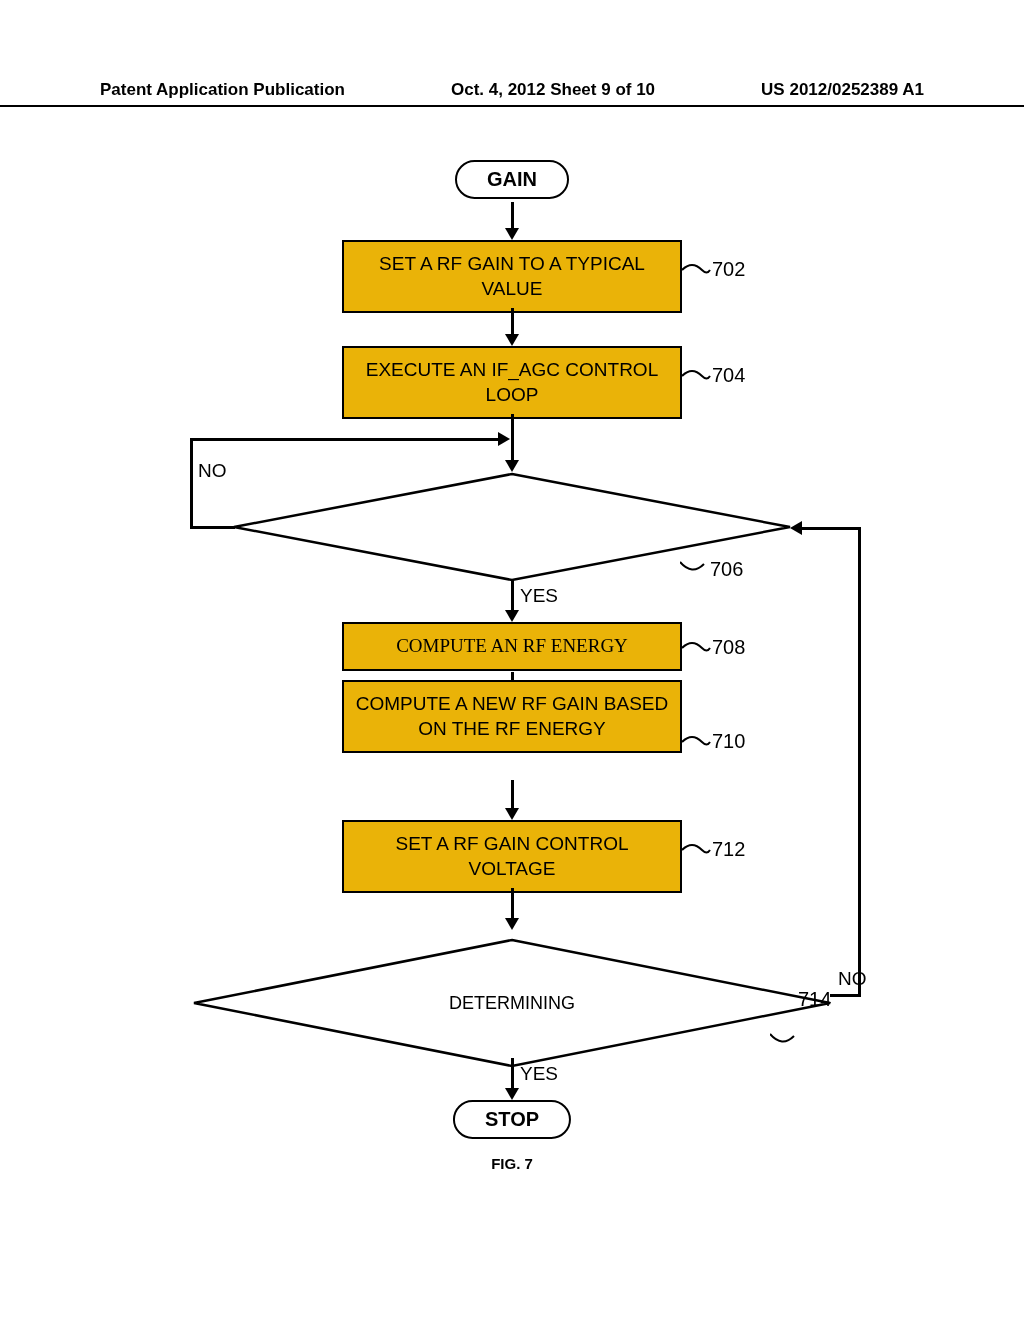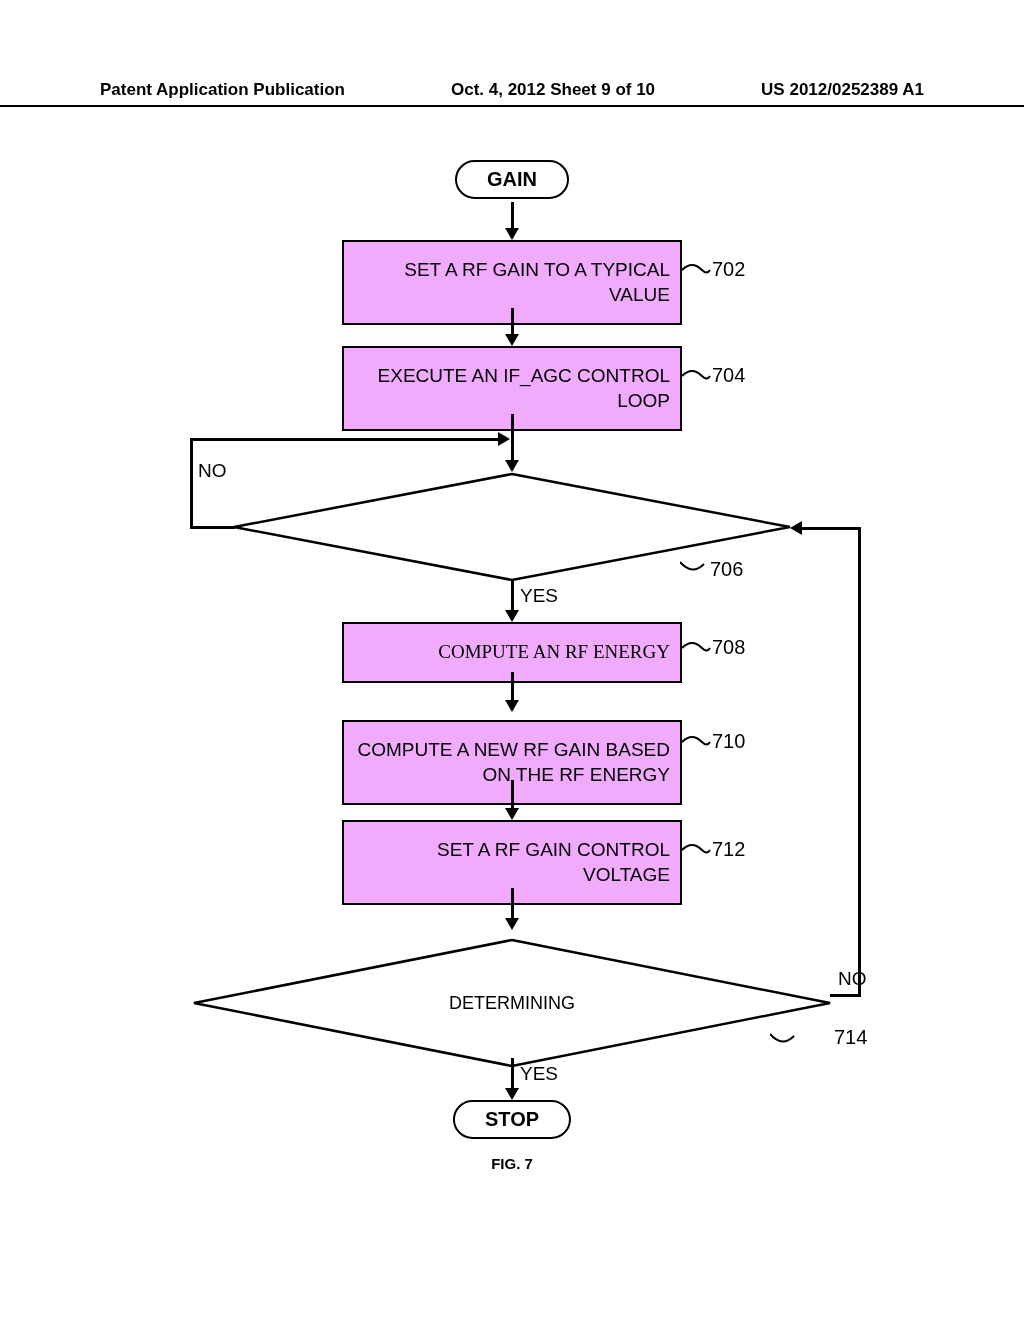--- a/index.html
+++ b/index.html
@@ -40,24 +40,24 @@
       font-weight: bold;
       text-align: center;
       background: #fff;
     }
     .process {
       position: absolute;
       left: 50%;
       transform: translateX(-50%);
       border: 2.5px solid #000;
       width: 340px;
-      padding: 16px 10px;
+      padding: 10px 10px;
       font-size: 19px;
-      text-align: right;
-      background: #f0abfc;
+      text-align: center;
+      background: #eab308;
       line-height: 1.3;
     }
     .decision {
       position: absolute;
       left: 50%;
       transform: translateX(-50%);
       width: 560px;
       height: 110px;
     }
     .decision-wide {
@@ -185,21 +185,21 @@
     <span>COMPUTE AN RF ENERGY</span>
   </div>
   <svg class="ref-curve" style="left:682px; top:478px;" width="30" height="20">
       <path d="M0,10 Q10,0 20,10 Q25,15 28,10" stroke="#000" stroke-width="2" fill="none"></path>
     </svg>
   <div class="ref-label" style="left:712px; top:476px;">708</div>
 
   <div class="arrow-line" style="left:511px; top:512px; width:2.5px; height:30px;"></div>
   <div class="arrowhead down" style="left:505px; top:540px;"></div>
 
-  <div class="process" style="top:560px;">
+  <div class="process" style="top:520px;">
     <span>COMPUTE A NEW RF GAIN BASED ON THE RF ENERGY</span>
   </div>
   <svg class="ref-curve" style="left:682px; top:572px;" width="30" height="20">
       <path d="M0,10 Q10,0 20,10 Q25,15 28,10" stroke="#000" stroke-width="2" fill="none"></path>
     </svg>
   <div class="ref-label" style="left:712px; top:570px;">710</div>
 
   <div class="arrow-line" style="left:511px; top:620px; width:2.5px; height:30px;"></div>
   <div class="arrowhead down" style="left:505px; top:648px;"></div>
 
@@ -218,21 +218,21 @@
     <svg viewBox="0 0 640 130" preserveAspectRatio="none">
       <polygon points="320,2 638,65 320,128 2,65" fill="#fff" stroke="#000" stroke-width="2.5"></polygon>
     </svg>
     <div class="decision-text">
       <span>DETERMINING</span><br>
     </div>
   </div>
   <svg class="ref-curve" style="left:770px; top:870px;" width="30" height="24">
       <path d="M0,4 Q12,18 24,6" stroke="#000" stroke-width="2" fill="none"></path>
     </svg>
-  <div class="ref-label" style="left:798px; top:866px;margin-left:36px;">714</div>
+  <div class="ref-label" style="left:798px; top:828px;">714</div>
 
   <div class="arrow-line" style="left:830px; top:834px; width:30px; height:2.5px;"></div>
   <div class="arrow-line" style="left:858px; top:367px; width:2.5px; height:470px;"></div>
   <div class="arrow-line" style="left:800px; top:367px; width:60px; height:2.5px;"></div>
   <div class="arrowhead left" style="left:790px; top:361px;"></div>
   <div class="edge-label" style="left:838px; top:808px;">NO</div>
 
   <div class="arrow-line" style="left:511px; top:898px; width:2.5px; height:32px;"></div>
   <div class="arrowhead down" style="left:505px; top:928px;"></div>
   <div class="edge-label" style="left:520px; top:903px;">YES</div>

